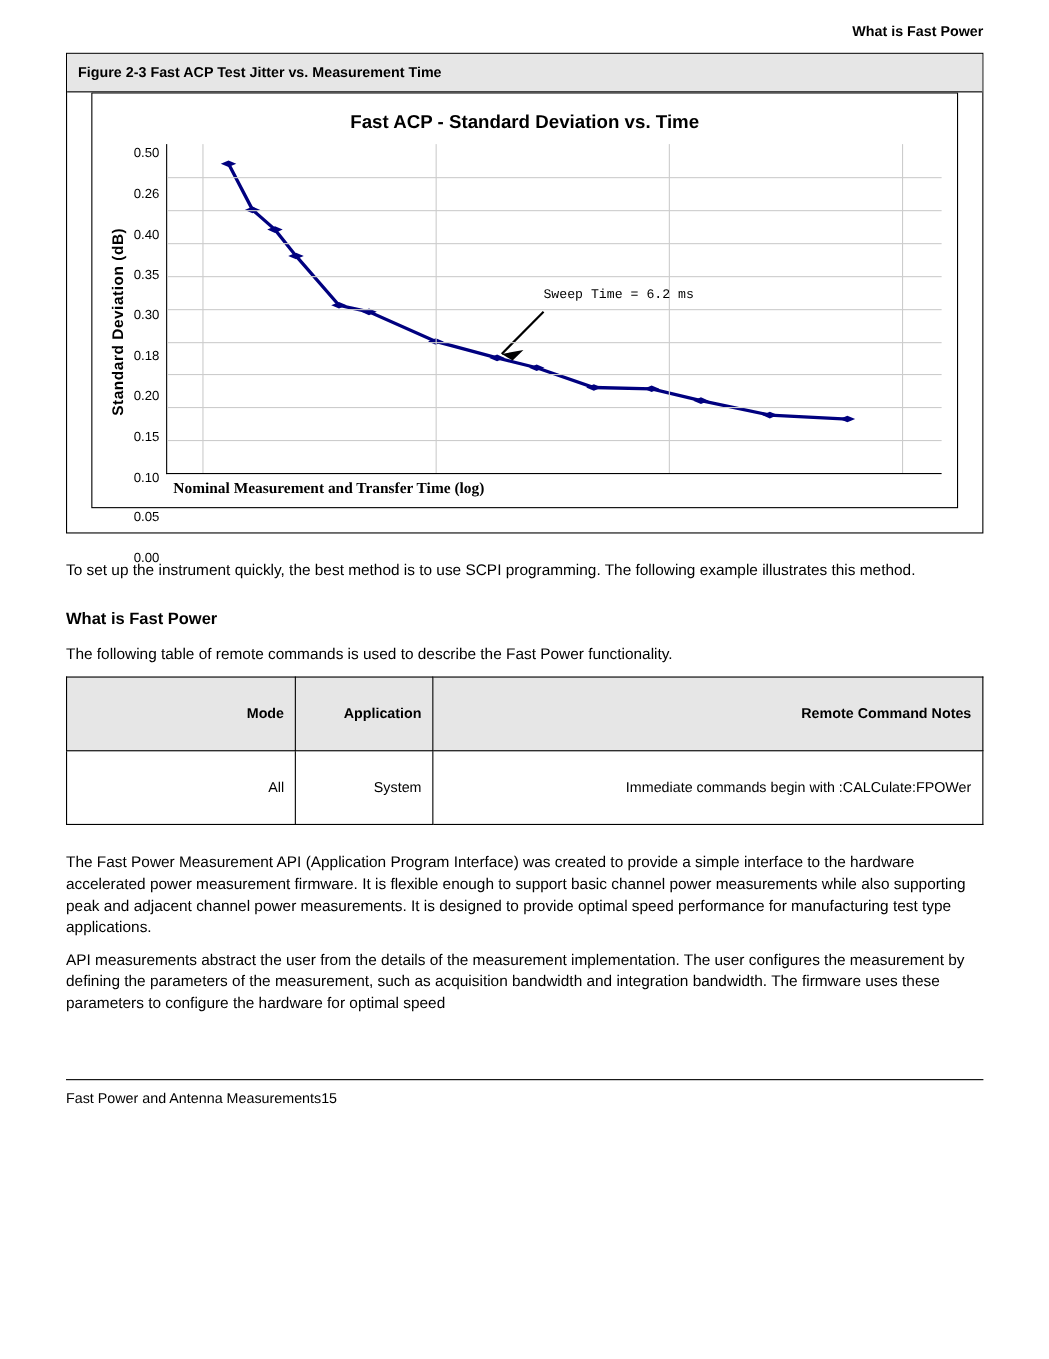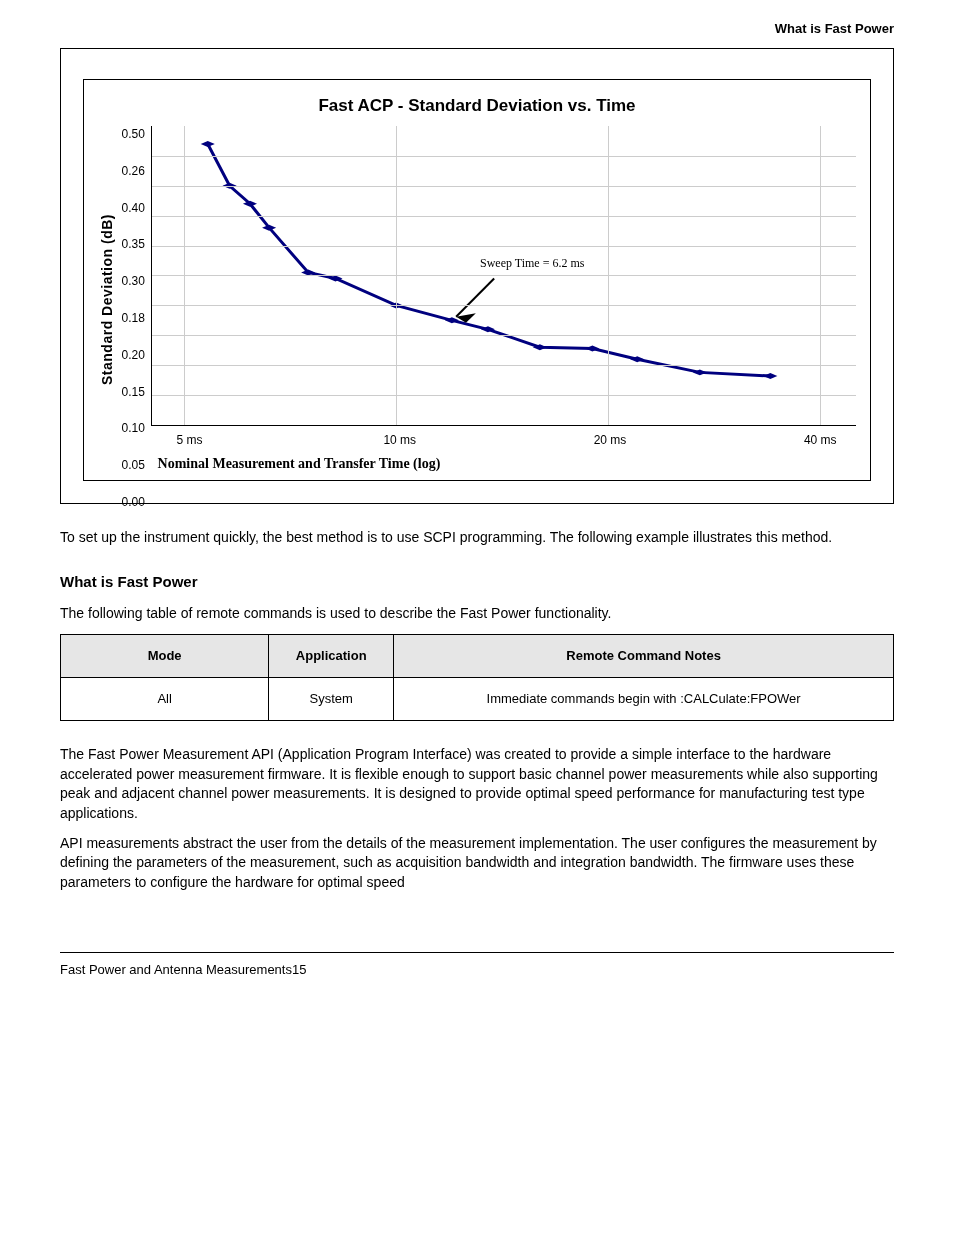--- a/index.html
+++ b/index.html
@@ -25,21 +25,21 @@
     margin-bottom: 24px;
   }
   .figure-header {
     background: #e6e6e6;
     padding: 8px 10px;
     font-weight: bold;
     font-size: 13px;
     border-bottom: 1px solid #000;
   }
   .figure-body {
-    padding: 30px 22px 22px 22px;
+    padding: 0 22px 22px 22px;
   }
   .chart-outer {
     border: 1px solid #000;
     padding: 10px 14px 6px 14px;
     position: relative;
     background: #fff;
   }
   .chart-title {
     text-align: center;
     font-weight: bold;
@@ -110,35 +110,36 @@
   .xlabel {
     text-align: left;
     font-weight: bold;
     font-size: 14px;
     padding-top: 4px;
     font-family: Liberation Serif, serif;
   }
   .annot {
     position: absolute;
     font-size: 12px;
-    font-family: Liberation Serif, serif;
+    font-family: Liberation Mono, monospace;
     white-space: nowrap;
+    margin-left: 14px;
   }
   p { margin: 10px 0; font-size: 14px; }
   .section-h { font-weight: bold; font-size: 15px; margin: 24px 0 12px 0; }
   table.cmd {
     width: 100%;
     border-collapse: collapse;
     margin: 6px 0 24px 0;
   }
   table.cmd th, table.cmd td {
     border: 1px solid #000;
-    padding: 12px 10px;
+    padding: 24px 10px;
     font-size: 13px;
-    text-align: center;
+    text-align: right;
     vertical-align: top;
   }
   table.cmd th {
     background: #e6e6e6;
     font-weight: bold;
   }
   table.cmd th:nth-child(1){ width: 25%; }
   table.cmd th:nth-child(2){ width: 15%; }
   hr.foot {
     border: none;
@@ -157,20 +158,21 @@
   }
 </style>
 </head>
 <body>
 
 <div class="page-hdr header-right">
   <div class="l2">What is Fast Power</div>
 </div>
 
 <div class="figure-box">
+  <div class="figure-header">Figure 2-3 Fast ACP Test Jitter vs. Measurement Time</div>
   <div class="figure-body">
     <div class="chart-outer">
       <div class="chart-title">Fast ACP - Standard Deviation vs. Time</div>
       <div class="chart-row">
         <div class="ylabel-wrap">
           <div class="ylabel">Standard Deviation (dB)</div>
         </div>
         <div class="plot-and-x">
           <div class="plot-wrap">
             <div class="yticks" id="yticks">
@@ -218,26 +220,20 @@
                 <div class="gridline-v" style="left: 4.57575%;"></div>
                 <div class="gridline-v" style="left: 34.6787%;"></div>
                 <div class="gridline-v" style="left: 64.7817%;"></div>
                 <div class="gridline-v" style="left: 94.8847%;"></div>
                 <div class="annot" style="left: 46.5969%; top: 43%;">Sweep Time = 6.2 ms</div>
               </div>
           </div>
           <div style="display:flex">
             <div style="width:36px"></div>
             <div style="flex:1; position:relative">
-              <div class="xticks" id="xticks">
-                  <div class="xtick" style="left: 4.57575%;">5 ms</div>
-                  <div class="xtick" style="left: 34.6787%;">10 ms</div>
-                  <div class="xtick" style="left: 64.7817%;">20 ms</div>
-                  <div class="xtick" style="left: 94.8847%;">40 ms</div>
-                </div>
               <div class="xlabel">Nominal Measurement and Transfer Time (log)</div>
             </div>
           </div>
         </div>
       </div>
     </div>
   </div>
 </div>
 
 <p>To set up the instrument quickly, the best method is to use SCPI programming. The following example illustrates this method.</p>

